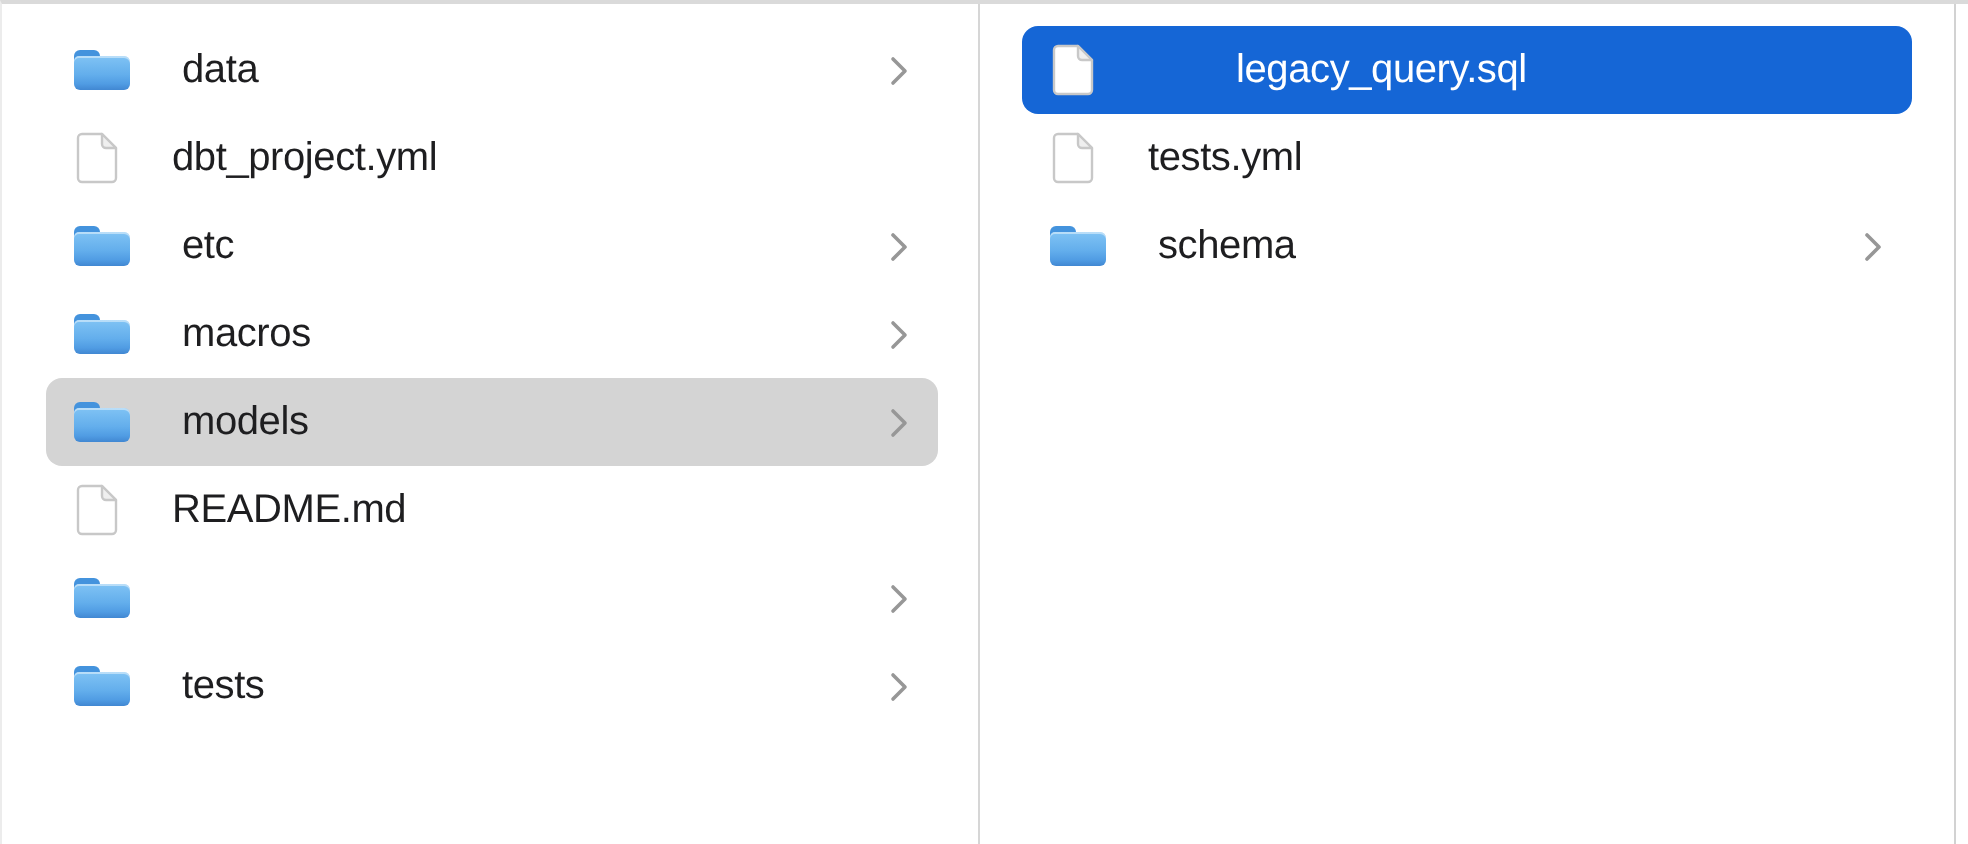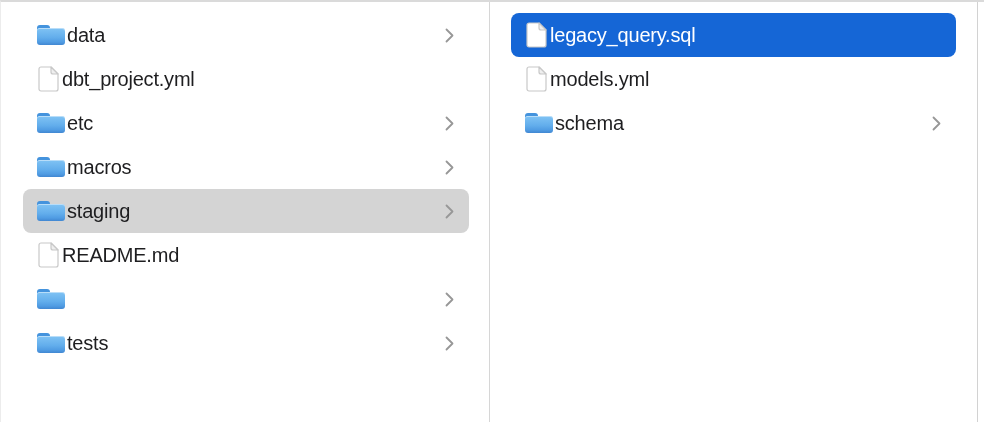--- a/index.html
+++ b/index.html
@@ -21,27 +21,27 @@
   .row{
     display:flex;align-items:center;
     height:44px;
     padding:0 14px;
     border-radius:8px;
     box-sizing:border-box;
   }
   .col-left .row{margin:0 20px 0 22px;}
   .col-right .row{margin:0 21px;}
   .row.sel-gray{background:#d4d4d4;}
-  .row.sel-blue{background:#1566d6;}
+  .row.sel-blue{background:#1566d6;gap:44px;}
   .label{
     font-size:20px;
     letter-spacing:-0.2px;
     color:#1e1e20;
     white-space:nowrap;
-    margin-left:2px;
+    margin-left:26px;
   }
   .sel-blue .label{color:#ffffff;}
   .icon{flex:0 0 auto;display:inline-block;}
   
   .folder-icon{position:relative;width:28px;height:26px;}
   .folder-icon .tab{
     position:absolute;left:0;top:3px;width:13px;height:9px;
     background:#4493dd;border-radius:3px 3px 0 0;
   }
   .folder-icon .body{
@@ -111,21 +111,21 @@
         <path d="M2.5 2.5 L8.5 8.5 L2.5 14.5" fill="none" stroke="#979797" stroke-width="1.8" stroke-linecap="round" stroke-linejoin="round"></path>
       </svg>
     </span>
   </div>
         <div class="row sel-gray">
 
     <span class="icon folder-icon">
             <i class="tab"></i>
             <i class="body"></i>
           </span>
-    <span class="label">staging</span>
+    <span class="label">models</span>
     <span class="chevron">
       <svg width="11" height="17" viewBox="0 0 11 17">
         <path d="M2.5 2.5 L8.5 8.5 L2.5 14.5" fill="none" stroke="#979797" stroke-width="1.8" stroke-linecap="round" stroke-linejoin="round"></path>
       </svg>
     </span>
   </div>
         <div class="row">
     <span class="icon file-icon">
       <svg width="23" height="28" viewBox="0 0 23 28">
         <path d="M2 4 C2 2.9 2.9 2 4 2 h10 L21 9 V24 c0 1.1 -0.9 2 -2 2 H4 c-1.1 0 -2 -0.9 -2 -2 Z" fill="#ffffff" stroke="#c8c8c8" stroke-width="1.2" stroke-linejoin="round"></path>
@@ -175,21 +175,21 @@
 
   </div>
         <div class="row">
     <span class="icon file-icon">
       <svg width="23" height="28" viewBox="0 0 23 28">
         <path d="M2 4 C2 2.9 2.9 2 4 2 h10 L21 9 V24 c0 1.1 -0.9 2 -2 2 H4 c-1.1 0 -2 -0.9 -2 -2 Z" fill="#ffffff" stroke="#c8c8c8" stroke-width="1.2" stroke-linejoin="round"></path>
         <path d="M14 2 L21 9 h-5 c-1.1 0 -2 -0.9 -2 -2 Z" fill="#efefef" stroke="#c8c8c8" stroke-width="1.2" stroke-linejoin="round"></path>
       </svg>
     </span>
 
-    <span class="label">models.yml</span>
+    <span class="label">tests.yml</span>
 
   </div>
         <div class="row">
 
     <span class="icon folder-icon">
             <i class="tab"></i>
             <i class="body"></i>
           </span>
     <span class="label">schema</span>
     <span class="chevron">

